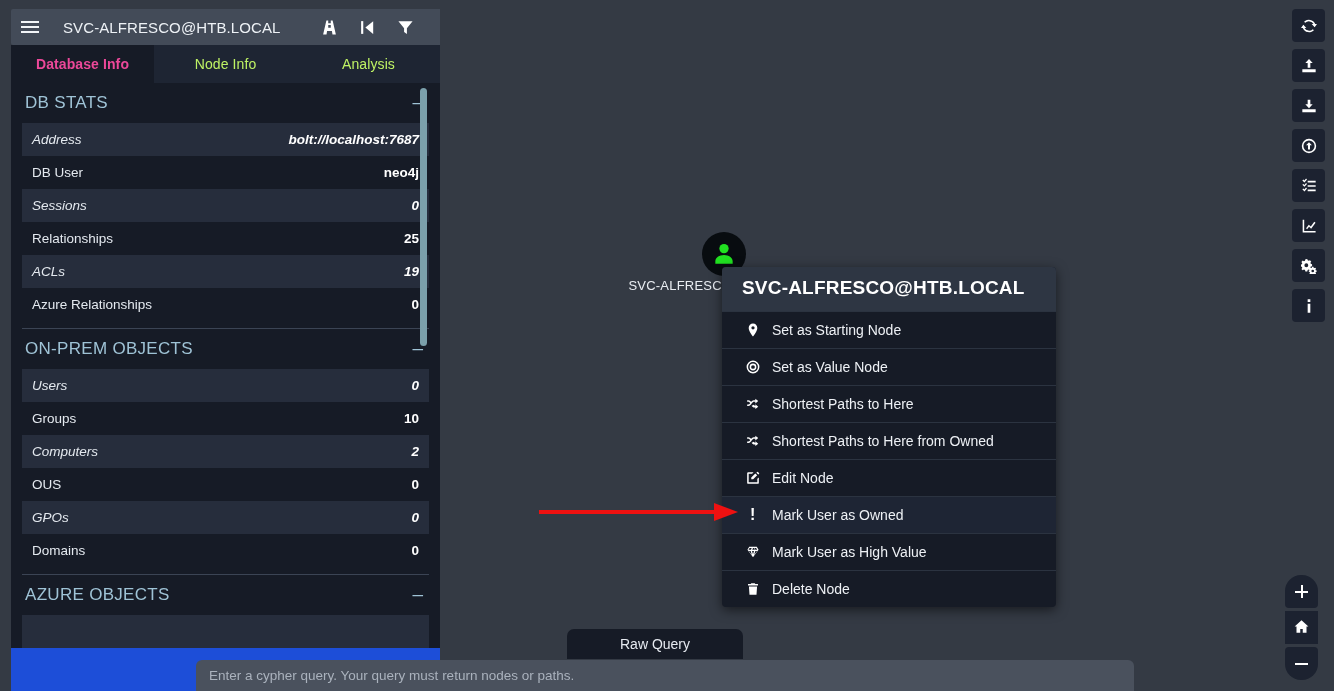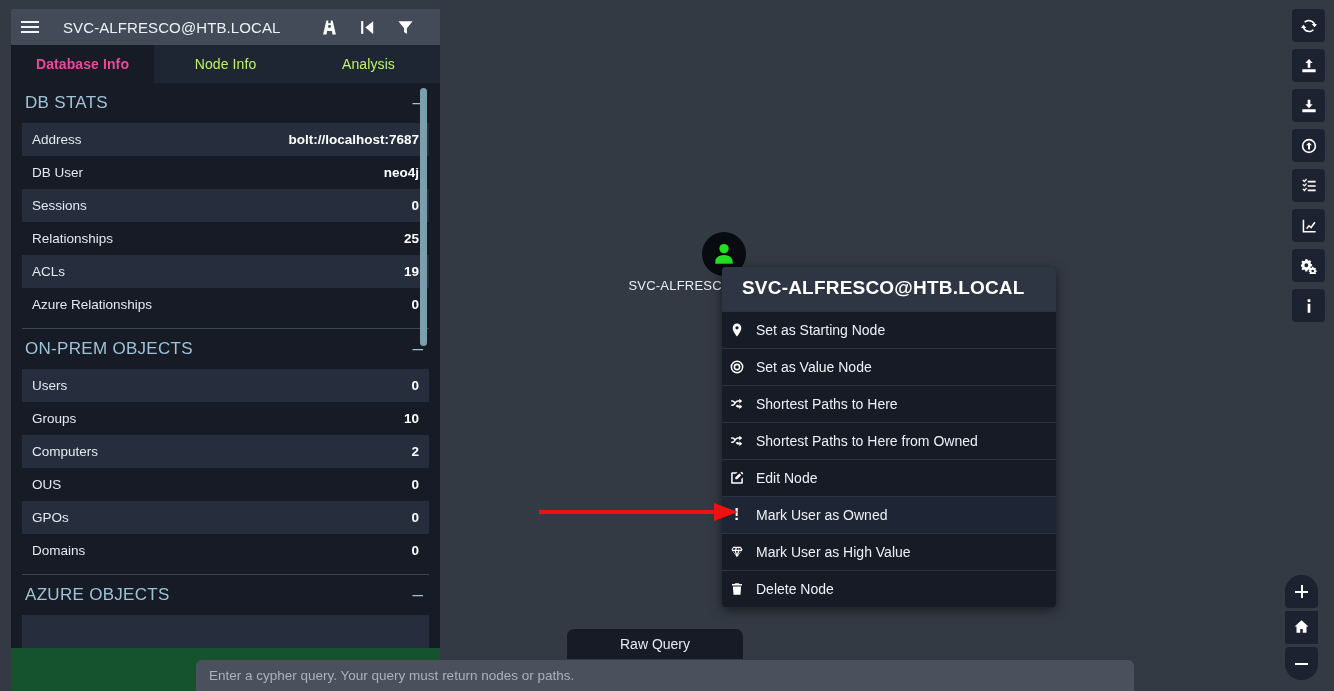--- a/index.html
+++ b/index.html
@@ -96,21 +96,21 @@
   }
   .tab.active {
     background: #161b26;
     color: #ec4899;
     font-weight: bold;
   }
 
   .sidebar-scroll {
     position: absolute; left: 11px; top: 83px;
     width: 429px; height: 608px;
-    background: #14532d;
+    background: #1d4ed8;
     overflow: hidden;
   }
   .scroll-track {
     position: absolute; right: 13px; top: 5px;
     width: 7px; height: 258px;
     background: #7ba0ab;
     border-radius: 4px;
   }
 
   .panel { background: #161b26; padding: 0 11px; }
@@ -129,21 +129,21 @@
     cursor: pointer; padding: 0 3px 4px 3px;
   }
   .stat-list { border: 0; margin-bottom: 0px; }
   .stat-row {
     display: flex; align-items: center; justify-content: space-between;
     height: 33px;
     padding: 0 10px;
     font-size: 13.5px;
     color: #e4e9ef;
   }
-  .stat-row.odd { background: #262d3c; }
+  .stat-row.odd { background: #262d3c; font-style: italic; }
   .stat-row .val { font-weight: bold; color: #ffffff; }
   .panel-sep {
     height: 1px; background: #3b4454; margin: 7px 0 0 0;
   }
 
   
   .ctx-menu {
     position: absolute;
     left: 722px; top: 267px;
     width: 334px;
@@ -157,21 +157,21 @@
     background: #2e3643;
     color: #ffffff;
     font-size: 19px;
     font-weight: bold;
     padding: 10px 14px 12px 20px;
     letter-spacing: .2px;
   }
   .ctx-item {
     display: flex; align-items: center;
     height: 37px;
-    padding-left: 8px;
+    padding-left: 24px;
     color: #eef1f5;
     font-size: 14px;
     border-top: 1px solid #2b3340;
     cursor: pointer;
   }
   .ctx-item:first-of-type { border-top: 0; }
   .ctx-item.highlight { background: #1e2534; }
   .ctx-ico {
     width: 26px;
     display: flex; align-items: center;

